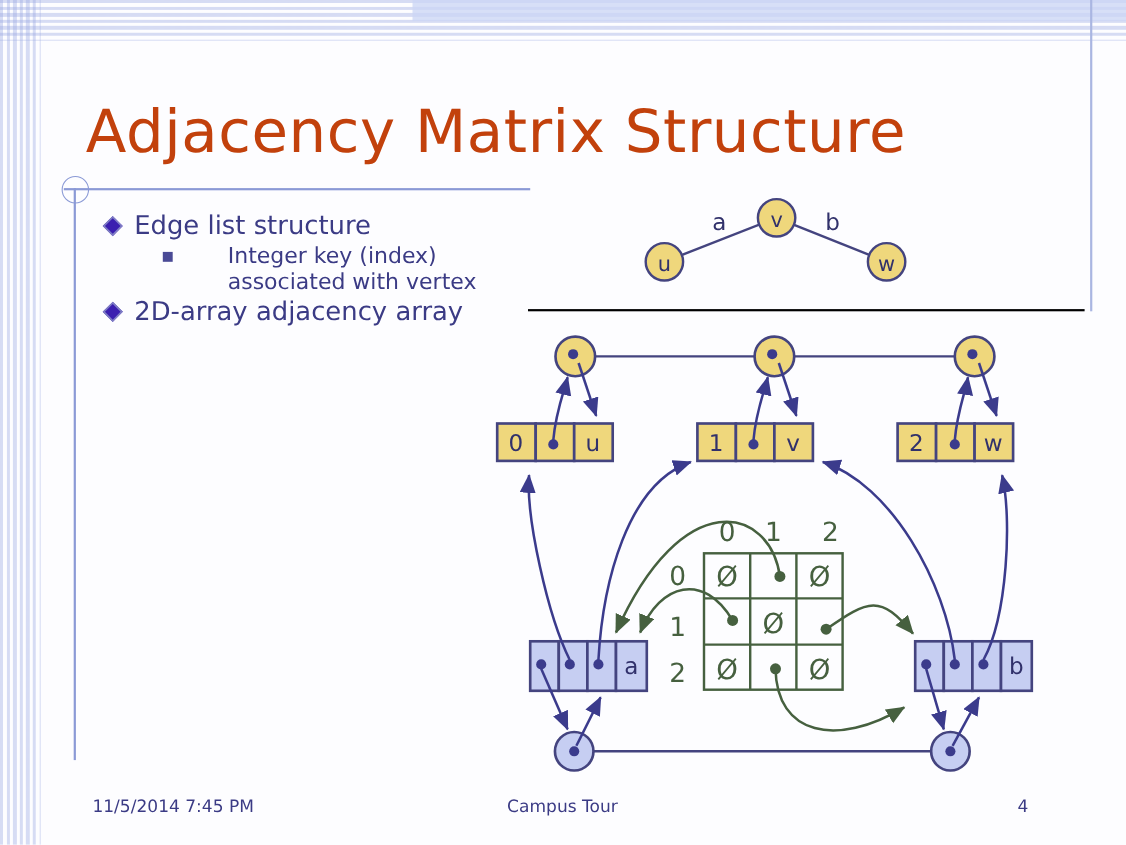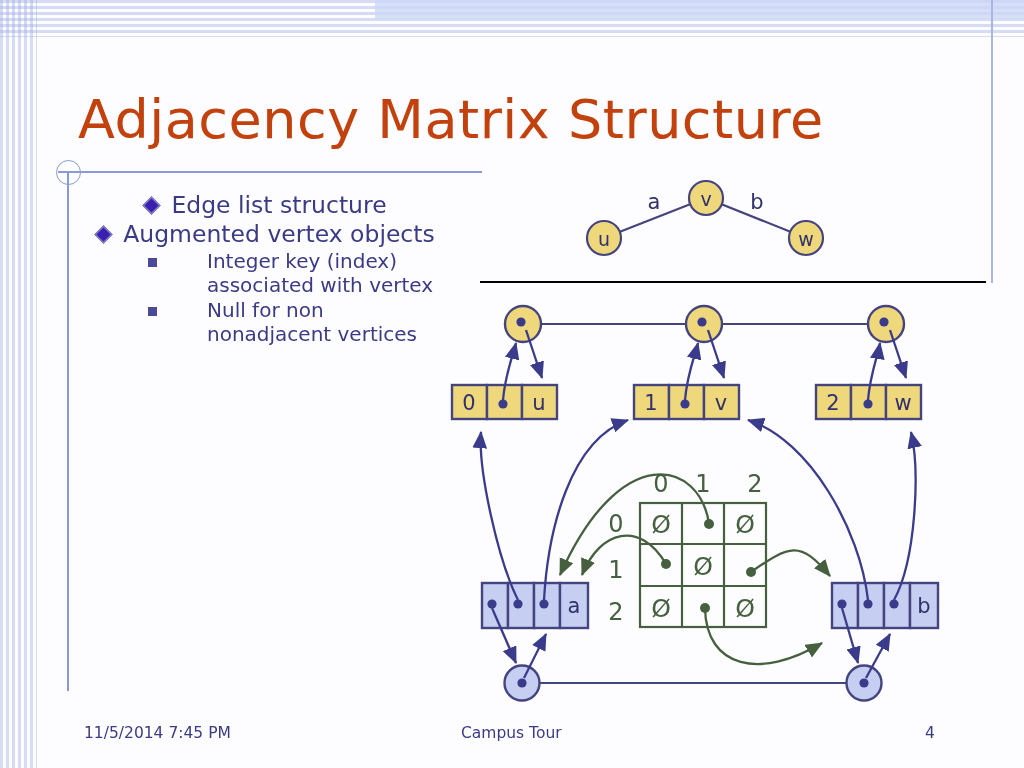--- a/index.html
+++ b/index.html
@@ -47,21 +47,21 @@
   }
   #title{
     position:absolute;left:78px;top:88px;
     font-size:54px;color:#c2410c;letter-spacing:.5px;
     white-space:nowrap;
   }
   #bullets{
     position:absolute;left:96px;top:192px;width:340px;
     color:#39398c;
   }
-  .b1{display:flex;align-items:flex-start;margin-bottom:2px;justify-content:center;}
+  .b1{display:flex;align-items:flex-start;margin-bottom:2px;}
   .b1 .dia{
     flex:0 0 auto;width:13px;height:13px;margin:7px 13px 0 0;
     background:#3b1fb0;transform:rotate(45deg);
     box-shadow:0 0 0 1.5px #7f7fc4 inset;
   }
   .b1 .txt{font-size:23.5px;line-height:27px;color:#3b3b85;}
   .b2{display:flex;align-items:flex-start;margin:2px 0 2px 52px;gap:32px;}
   .b2 .sq{flex:0 0 auto;width:9px;height:9px;margin:8px 18px 0 0;background:#4a4a96;}
   .b2 .txt{font-size:20px;line-height:23.5px;color:#3b3b85;}
   
@@ -84,31 +84,27 @@
 <div id="deco-vline"></div>
 <div id="deco-circle"></div>
 
 <div id="title">Adjacency Matrix Structure</div>
 
 <div id="bullets">
   <div class="b1">
     <span class="dia"></span>
     <span class="txt">Edge list structure</span>
   </div>
-  <div class="b1">
-    <span class="dia"></span>
-    <span class="txt">Augmented vertex objects</span>
-  </div>
   <div class="b2">
     <span class="sq"></span>
     <span class="txt">Integer key (index) associated with vertex</span>
   </div>
-  <div class="b2">
-    <span class="sq"></span>
-    <span class="txt">Null for non nonadjacent vertices</span>
+  <div class="b1">
+    <span class="dia"></span>
+    <span class="txt">2D-array adjacency array</span>
   </div>
 </div>
 
 <svg width="1024" height="768">
   <defs>
     <marker id="ahb" markerWidth="9" markerHeight="9" refX="7" refY="3.2" orient="auto" markerUnits="strokeWidth">
       <path d="M0,0 L7.5,3.2 L0,6.4 z" fill="#3b3b8c"></path>
     </marker>
     <marker id="ahg" markerWidth="9" markerHeight="9" refX="7" refY="3.2" orient="auto" markerUnits="strokeWidth">
       <path d="M0,0 L7.5,3.2 L0,6.4 z" fill="#46603f"></path>

